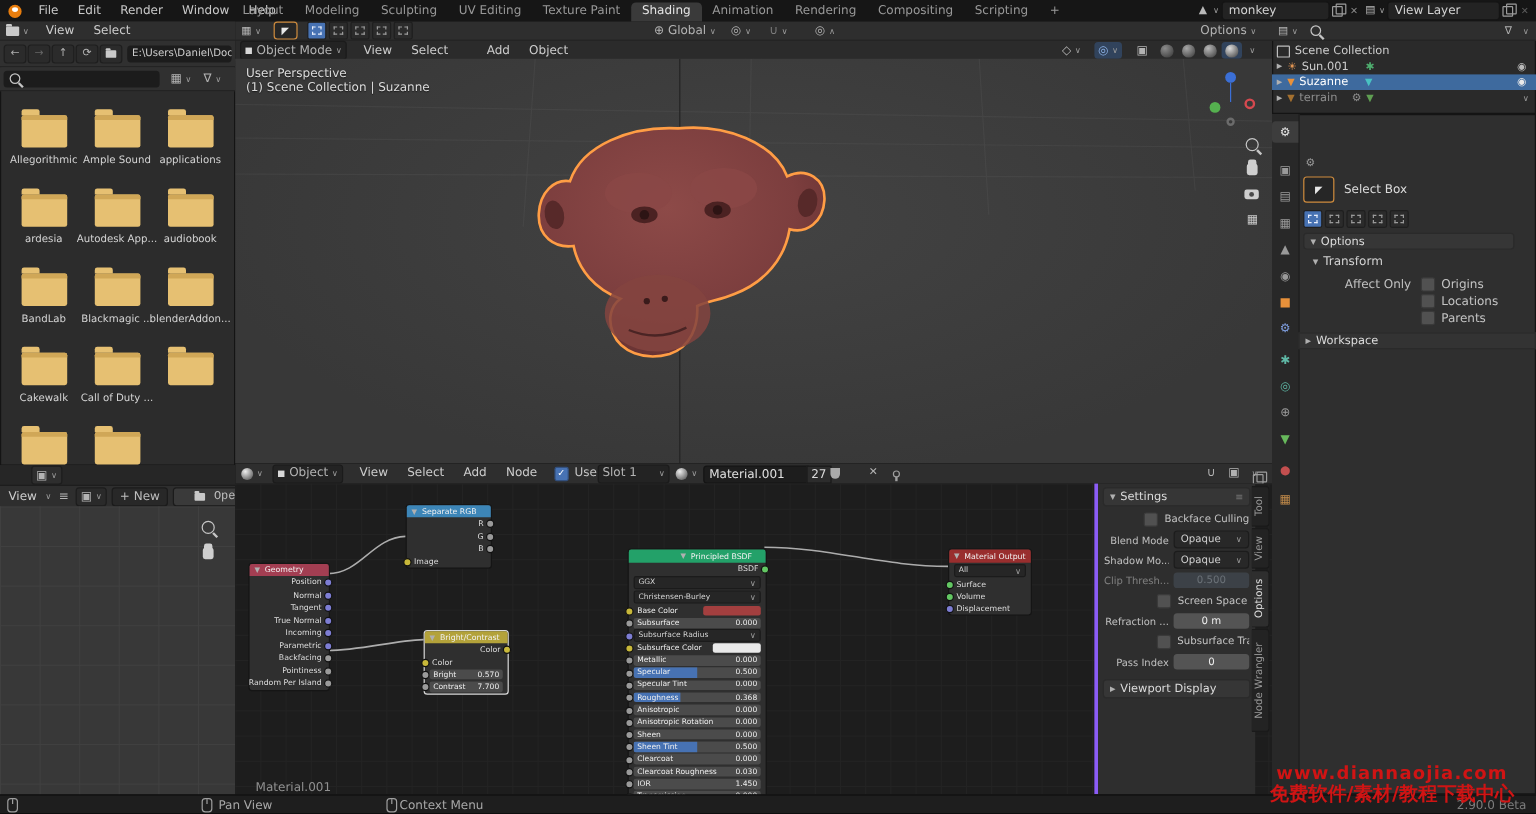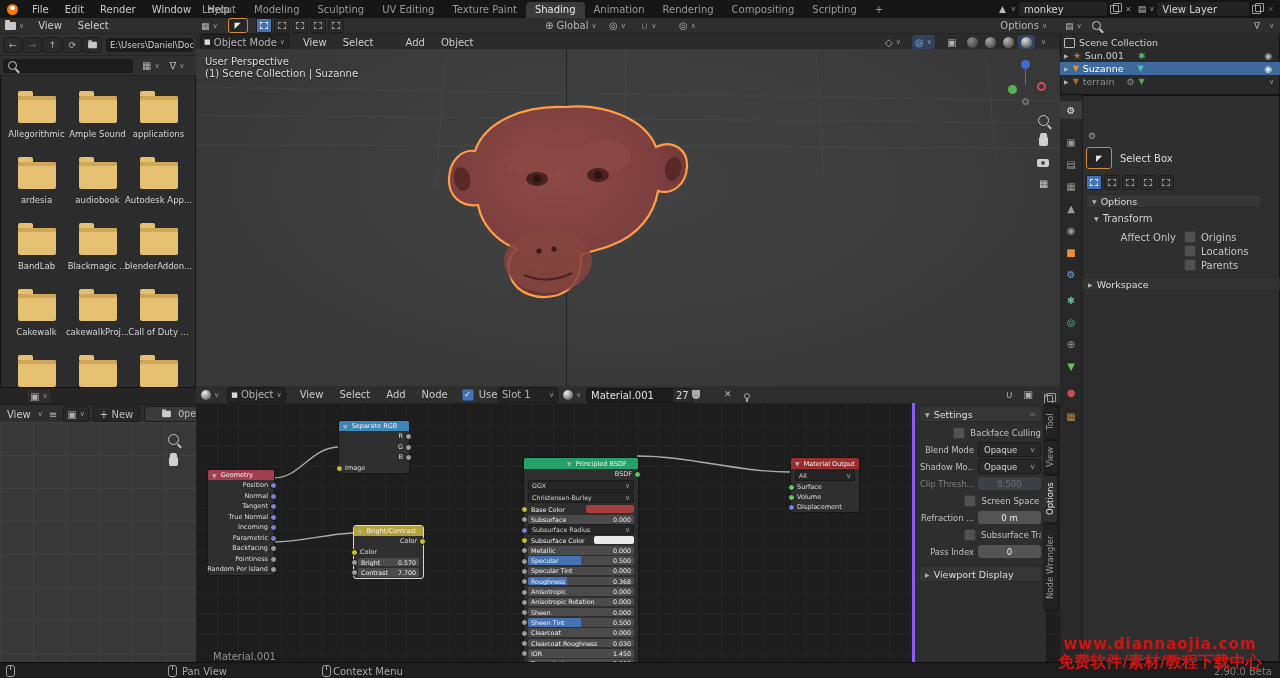--- a/index.html
+++ b/index.html
@@ -220,45 +220,41 @@
       <div class="fitem">
           <div class="folder"></div>
           <div class="flabel">applications</div>
         </div>
       <div class="fitem">
           <div class="folder"></div>
           <div class="flabel">ardesia</div>
         </div>
       <div class="fitem">
           <div class="folder"></div>
+          <div class="flabel">Autodesk App...</div>
+        </div>
+      <div class="fitem">
+          <div class="folder"></div>
           <div class="flabel">audiobook</div>
         </div>
       <div class="fitem">
           <div class="folder"></div>
-          <div class="flabel">Autodesk App...</div>
-        </div>
-      <div class="fitem">
-          <div class="folder"></div>
           <div class="flabel">BandLab</div>
         </div>
       <div class="fitem">
           <div class="folder"></div>
           <div class="flabel">Blackmagic ...</div>
         </div>
       <div class="fitem">
           <div class="folder"></div>
           <div class="flabel">blenderAddon...</div>
         </div>
       <div class="fitem">
           <div class="folder"></div>
           <div class="flabel">Cakewalk</div>
-        </div>
-      <div class="fitem">
-          <div class="folder"></div>
-          <div class="flabel">cakewalkProj...</div>
         </div>
       <div class="fitem">
           <div class="folder"></div>
           <div class="flabel">Call of Duty ...</div>
         </div>
       <div class="fitem">
           <div class="folder"></div>
         </div>
       <div class="fitem">
           <div class="folder"></div>

